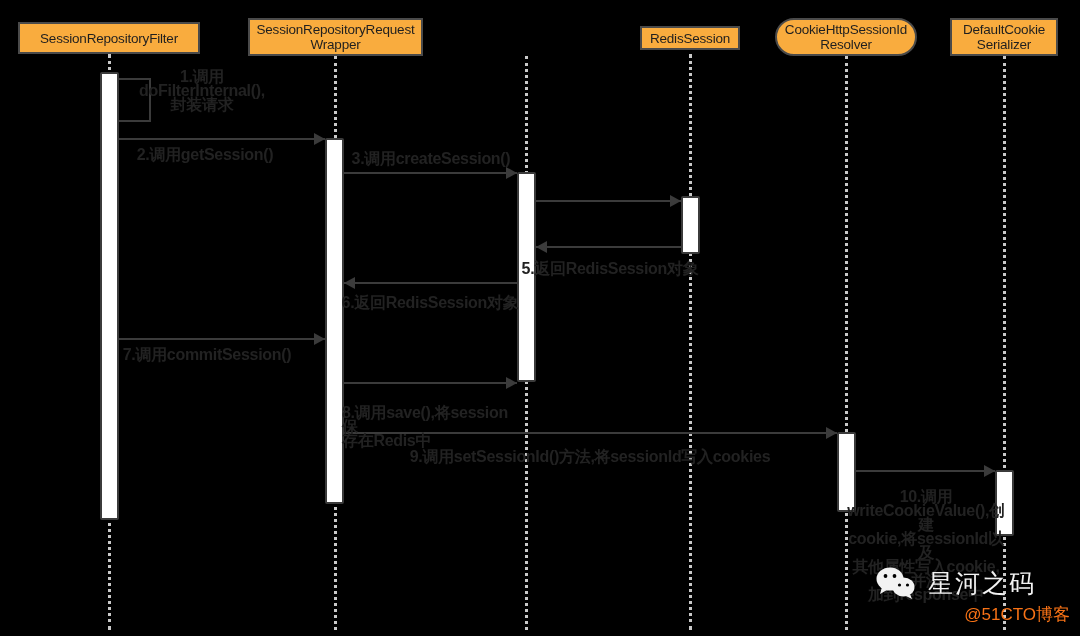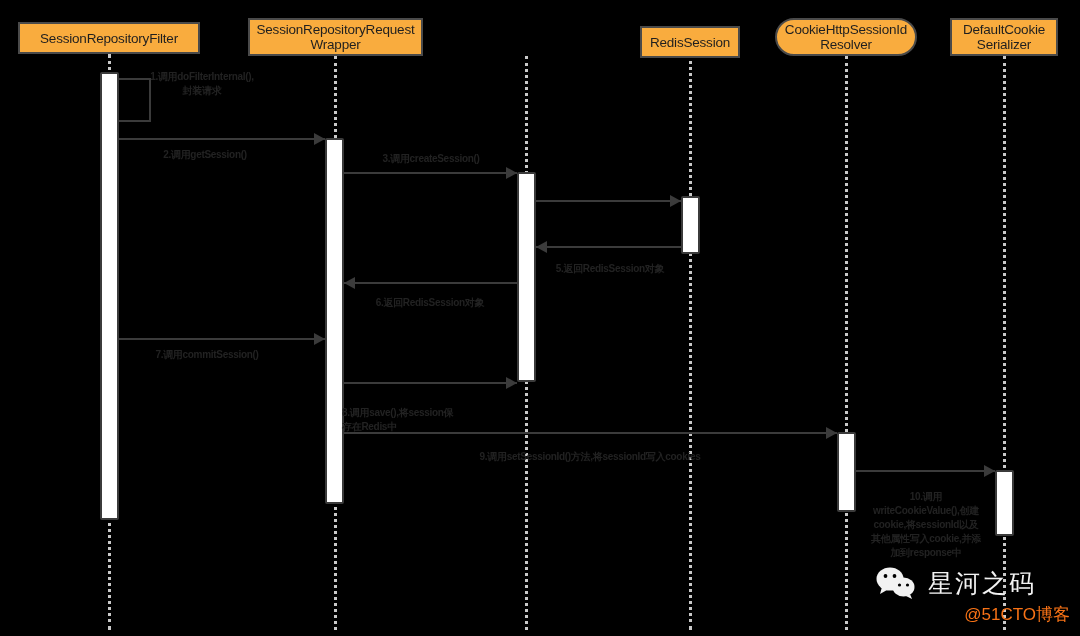--- a/index.html
+++ b/index.html
@@ -65,21 +65,21 @@
   .self-msg {
     position: absolute;
     border: 2px solid #3B3B3B;
     border-left: none;
     background: transparent;
   }
   
   .msg-label {
     position: absolute;
     color: #222222;
-    font-size: 10px;
+    font-size: 16px;
     line-height: 14px;
     text-align: center;
     white-space: pre-line;
     letter-spacing: -0.3px;
     font-weight: 600;
   }
   
   #watermark {
     position: absolute;
     right: 8px;
@@ -155,21 +155,21 @@
 存在Redis中</div>
     <div class="msg-label" style="left: 340px; top: 450px; width: 500px; text-align: center;">9.调用setSessionId()方法,将sessionId写入cookies</div>
     <div class="msg-label" style="left: 846px; top: 490px; width: 160px; text-align: center;">10.调用
 writeCookieValue(),创建
 cookie,将sessionId以及
 其他属性写入cookie,并添
 加到response中</div>
     <div class="participant" style="left: 18px; top: 22px; width: 182px; height: 32px;">SessionRepositoryFilter</div>
     <div class="participant" style="left: 248px; top: 18px; width: 175px; height: 38px;">SessionRepositoryRequest
 Wrapper</div>
-    <div class="participant" style="left: 640px; top: 26px; width: 100px; height: 32px;">RedisSession</div>
+    <div class="participant" style="left: 640px; top: 26px; width: 100px; height: 24px;">RedisSession</div>
     <div class="participant" style="left: 775px; top: 18px; width: 142px; height: 38px; border-radius: 19px;">CookieHttpSessionId
 Resolver</div>
     <div class="participant" style="left: 950px; top: 18px; width: 108px; height: 38px;">DefaultCookie
 Serializer</div>
   </div>
 
 <div id="watermark">
   <div id="wm-row">
     <svg class="wechat-icon" width="40" height="34" viewBox="0 0 40 34">
       <ellipse cx="14" cy="13" rx="13.5" ry="11.5" fill="#F2F2F2"></ellipse>

